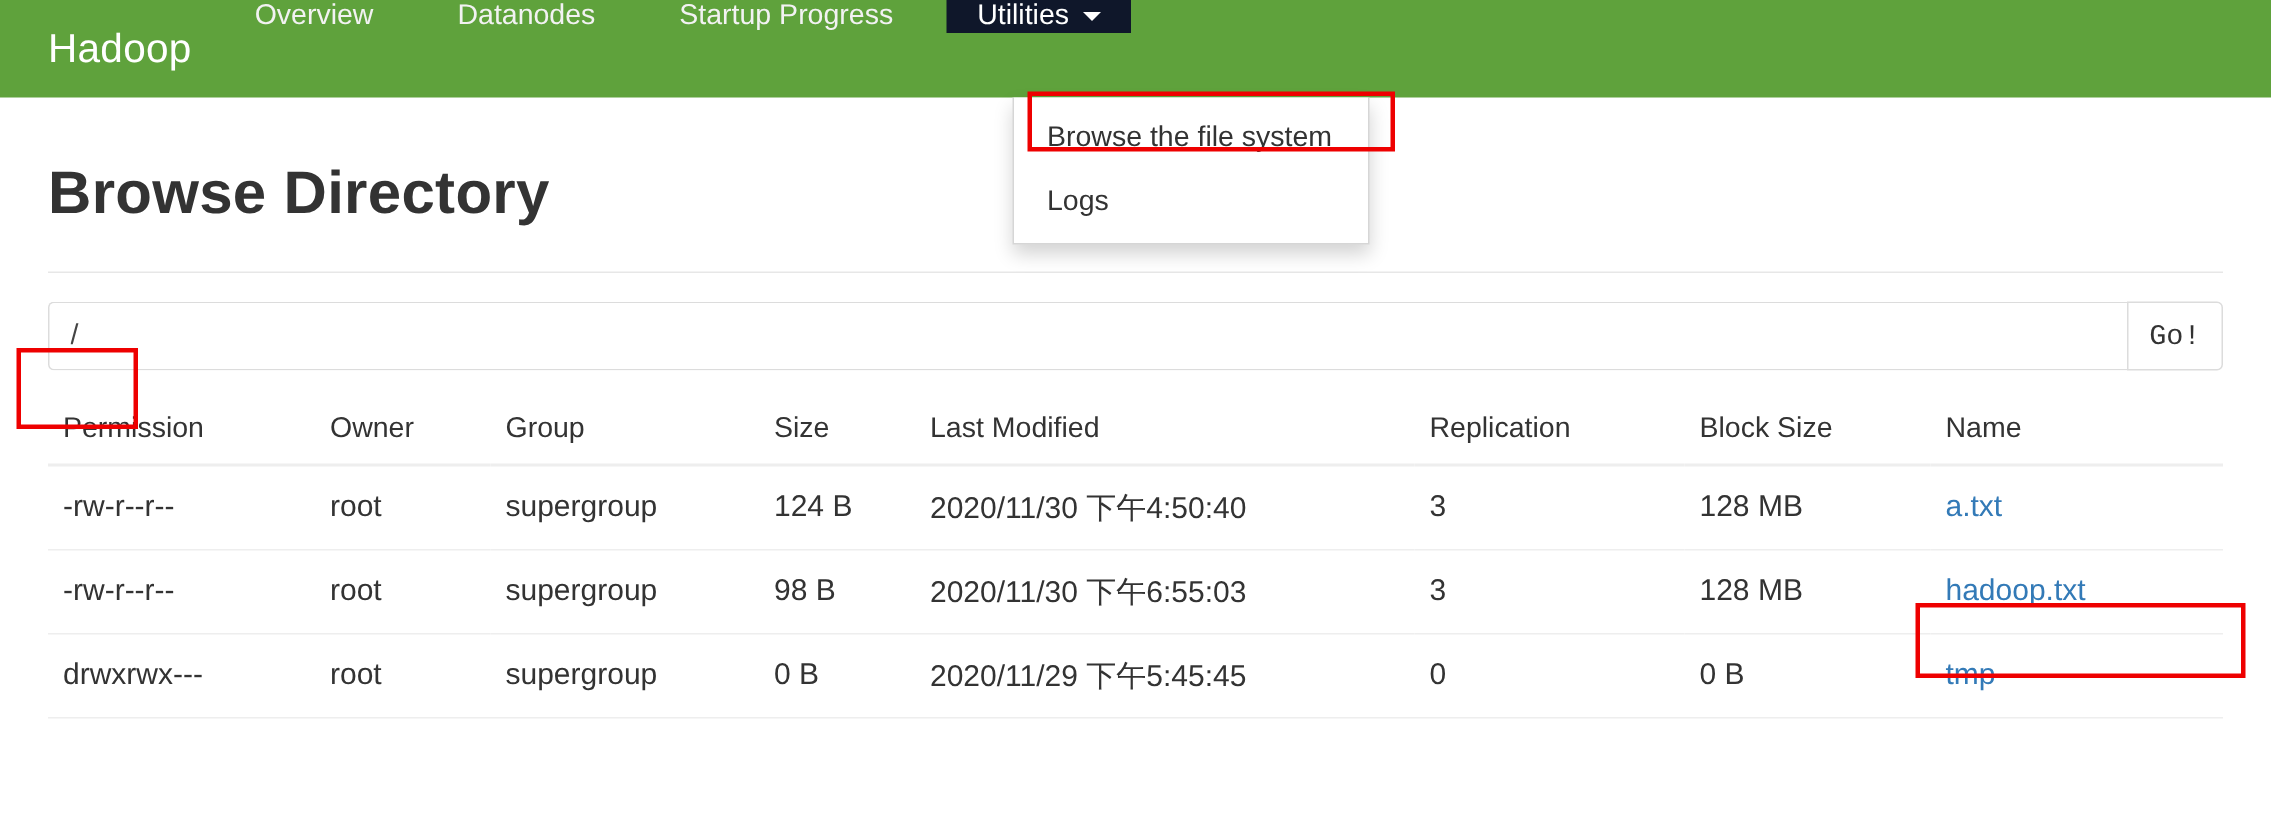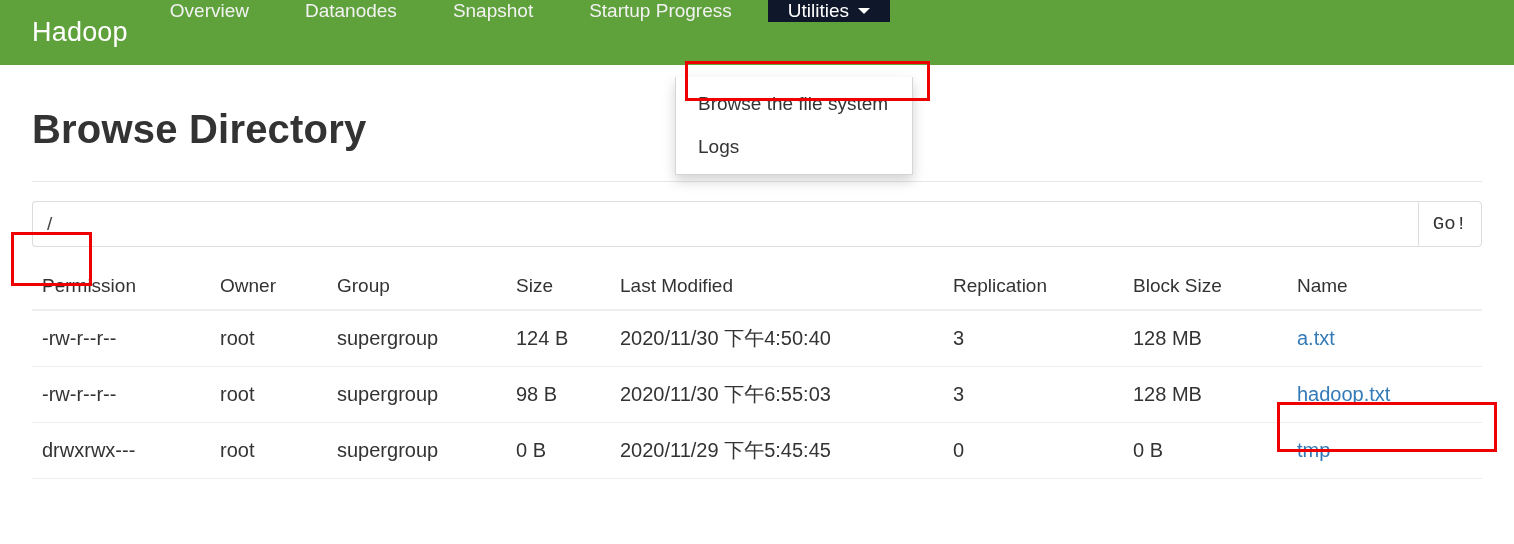--- a/index.html
+++ b/index.html
@@ -62,21 +62,21 @@
     margin-left: 9px;
     width: 0; height: 0;
     border-left: 6px solid transparent;
     border-right: 6px solid transparent;
     border-top: 6px solid #ffffff;
   }
 
   
   .dropdown-wrap {
     position: absolute;
-    top: 77px;
+    top: 65px;
     left: 675px;
     z-index: 40;
   }
   .dropdown-menu {
     min-width: 238px;
     background: #ffffff;
     border: 1px solid rgba(0,0,0,.16);
     border-top: none;
     box-shadow: 0 6px 12px rgba(0,0,0,.175);
     padding: 6px 0;
@@ -210,25 +210,20 @@
   <a class="brand" href="#">Hadoop</a>
   <ul class="nav-items" id="nav-list">
       <li class="nav-item">
         <a class="nav-link" href="#">
           <span>Overview</span>
         </a>
       </li>
       <li class="nav-item">
         <a class="nav-link" href="#">
           <span>Datanodes</span>
-        </a>
-      </li>
-      <li class="nav-item">
-        <a class="nav-link" href="#">
-          <span>Snapshot</span>
         </a>
       </li>
       <li class="nav-item">
         <a class="nav-link" href="#">
           <span>Startup Progress</span>
         </a>
       </li>
       <li class="nav-item active">
         <a class="nav-link" href="#">
           <span>Utilities</span>

